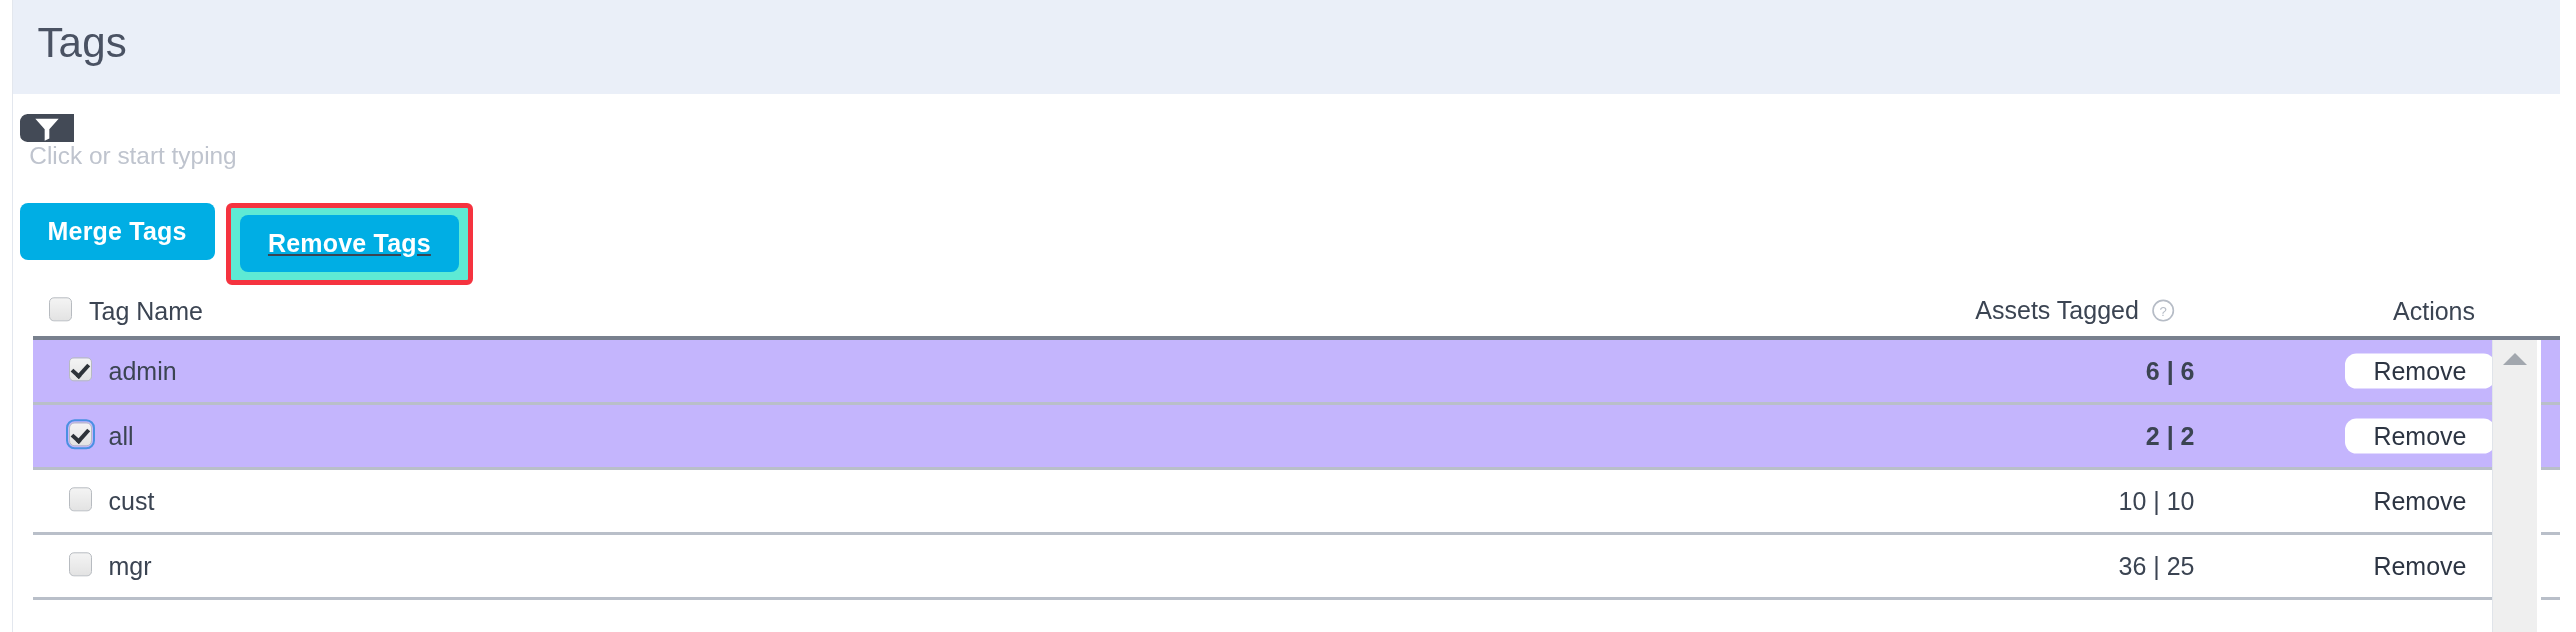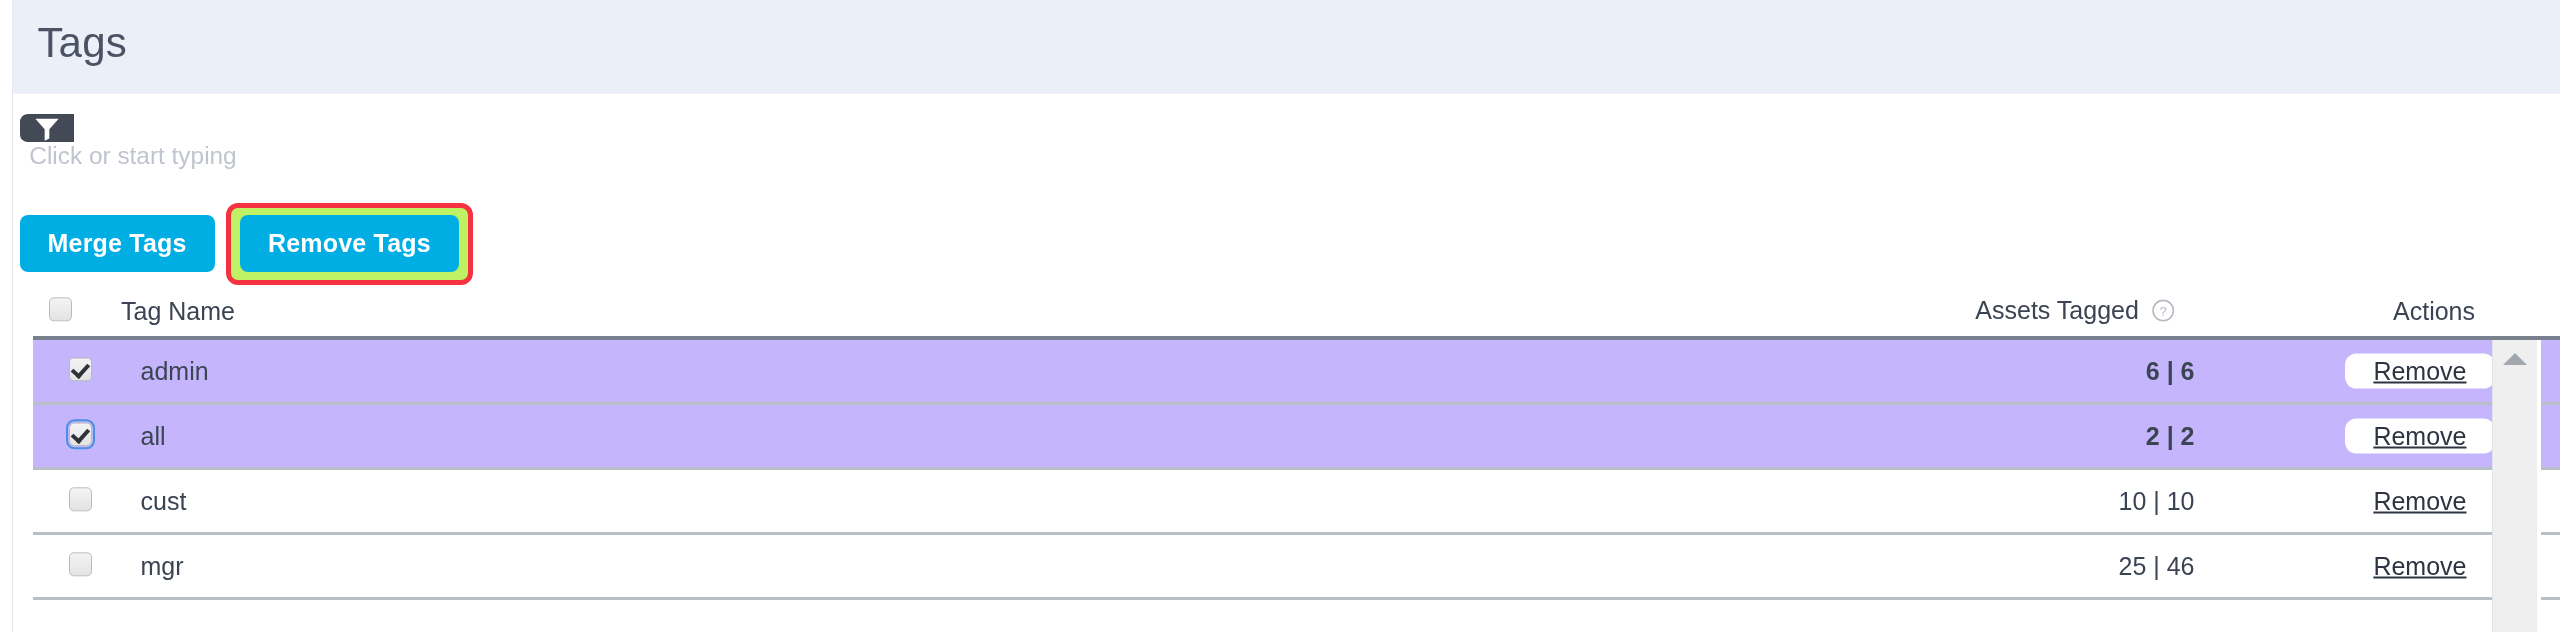--- a/index.html
+++ b/index.html
@@ -115,43 +115,43 @@
     line-height: 55px;
     text-align: center;
   }
 
   
   .action-row {
     position: absolute;
     left: 19.5px;
     top: 203px;
     display: flex;
-    align-items: center;
   }
   .btn-primary {
     background: #00aee4;
     border: 0;
     border-radius: 8.1px;
     color: #ffffff;
     font-family: "Liberation Sans", sans-serif;
     font-size: 25px;
     font-weight: bold;
     height: 57px;
     padding: 0 28px;
     cursor: pointer;
     white-space: nowrap;
     letter-spacing: 0.2px;
   }
   .highlight-wrap {
     margin-left: 11.4px;
     border: 5.7px solid #f5333f;
-    background: #bef264;
+    background: #5eead4;
     padding: 7.3px 9px;
     display: inline-flex;
-    border-radius: 12px;
+    border-radius: 6px;
+    text-decoration: underline;
   }
 
   
   .table-wrap {
     position: absolute;
     left: 13px;
     top: 286px;
     right: 0;
     bottom: 0;
   }
@@ -183,21 +183,21 @@
     border-bottom: 3.3px solid #b9bfc9;
     background: #ffffff;
     box-sizing: border-box;
   }
   .row.selected {
     background: #c4b5fd;
   }
 
   
   .c-check  { position: absolute; left: 36px;  top: 50%; transform: translateY(-50%); }
-  .c-name   { position: absolute; left: 108px; top: 50%; transform: translateY(-50%); white-space: nowrap; }
+  .c-name   { position: absolute; left: 76px; top: 50%; transform: translateY(-50%); white-space: nowrap; }
   .c-count  { position: absolute; left: 1918px; width: 244px; top: 50%; transform: translateY(-50%); text-align: right; white-space: nowrap; }
   .c-action { position: absolute; left: 2259px; width: 203px; top: 50%; transform: translateY(-50%); text-align: right; white-space: nowrap; }
 
   .th-text {
     font-size: 25px;
     color: #3b4452;
     font-weight: 400;
   }
   .help-icon {
     display: inline-block;
@@ -217,21 +217,20 @@
   .row.selected .cell-count { font-weight: bold; }
   .remove-link {
     font-size: 25px;
     color: #2c3442;
     font-weight: 400;
     cursor: pointer;
     display: inline-block;
     padding: 3px 28px;
     border-radius: 11.4px;
     background: transparent;
-    text-decoration: underline;
   }
   .row.selected .remove-link {
     background: #ffffff;
   }
 
   
   .cb {
     width: 23px;
     height: 24.4px;
     border-radius: 4.9px;
@@ -345,21 +344,21 @@
         </div>
         <div class="row">
           <div class="c-check"><span class="cb"></span></div>
           <div class="c-name cell-name">cust</div>
           <div class="c-count"><span class="cell-count">10 | 10</span></div>
           <div class="c-action"><span class="remove-link">Remove</span></div>
         </div>
         <div class="row">
           <div class="c-check"><span class="cb"></span></div>
           <div class="c-name cell-name">mgr</div>
-          <div class="c-count"><span class="cell-count">25 | 46</span></div>
+          <div class="c-count"><span class="cell-count">36 | 25</span></div>
           <div class="c-action"><span class="remove-link">Remove</span></div>
         </div>
       </div>
 
     <div class="scrollbar">
       <div class="sb-arrow"></div>
     </div>
   </div>
 
 </div>

